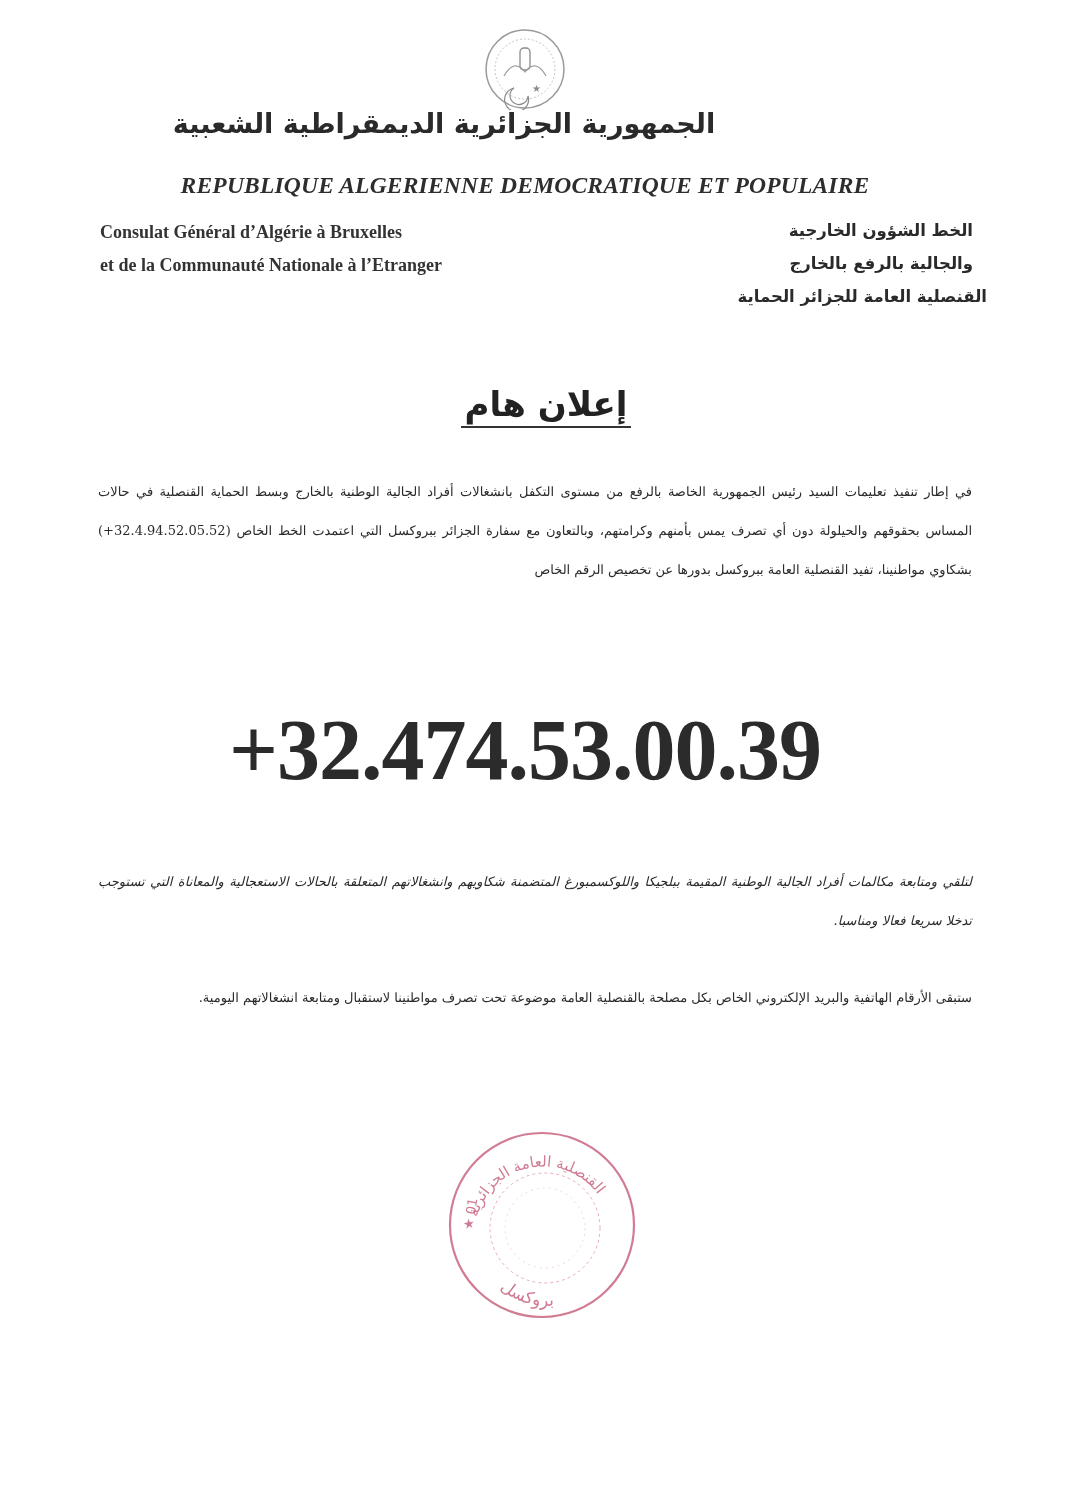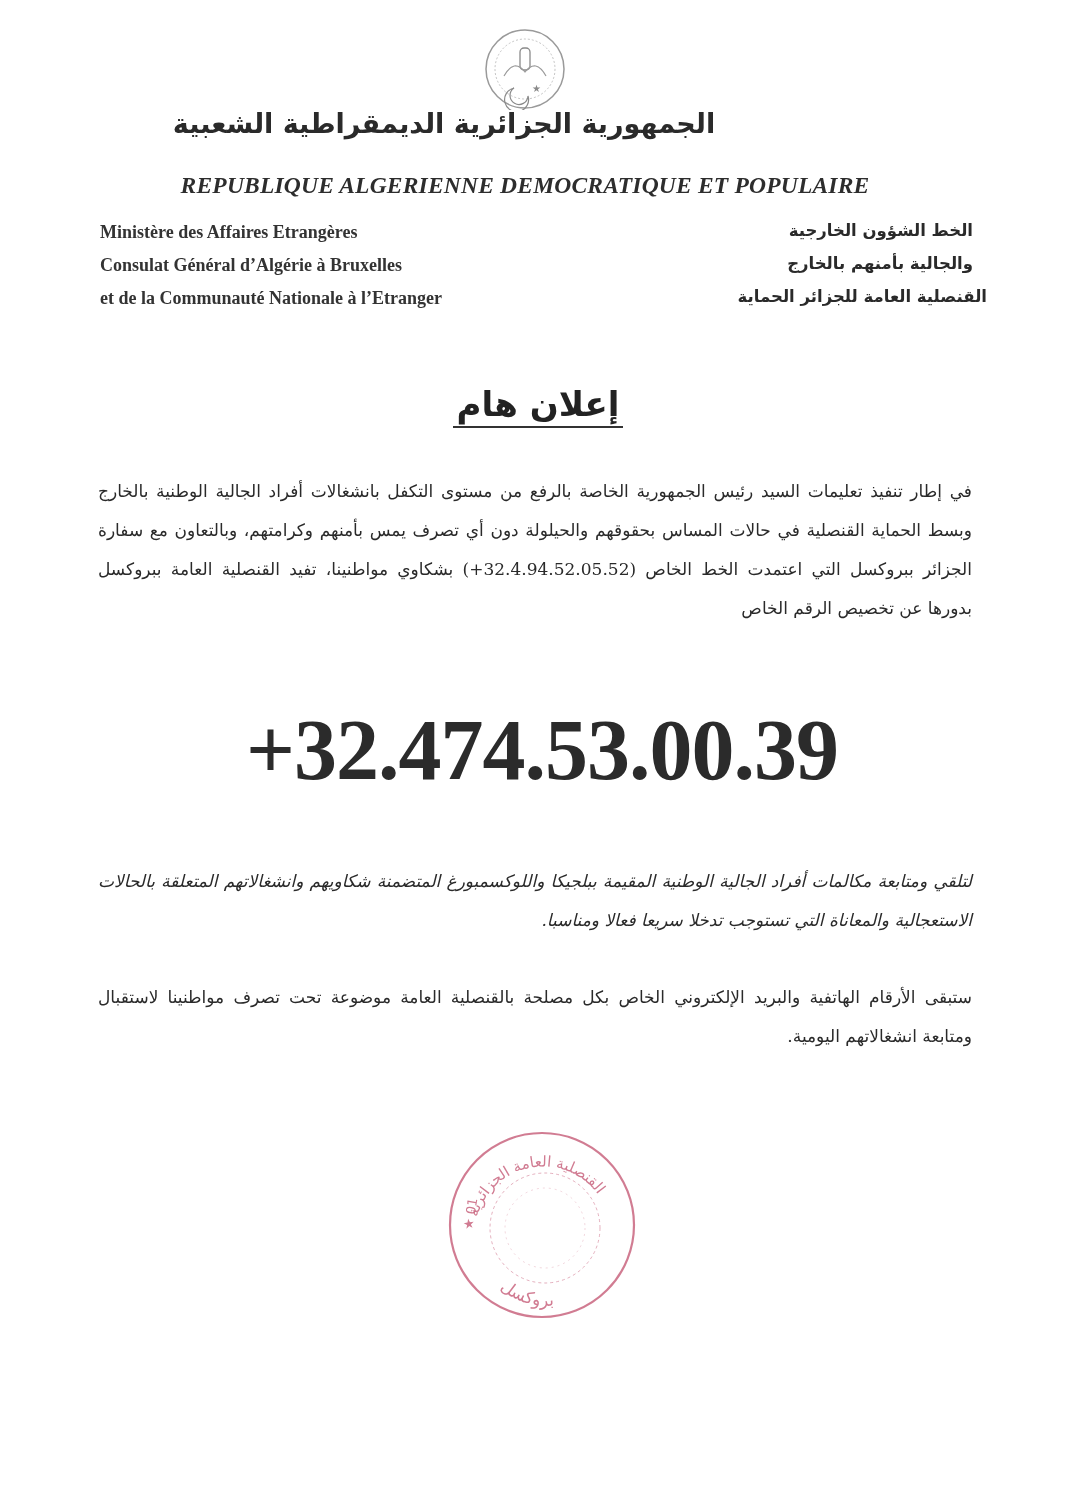--- a/index.html
+++ b/index.html
@@ -25,39 +25,39 @@
     font-family: "Liberation Serif", serif; font-weight: bold; font-size: 18px;
     color: #333; line-height: 33px;
   }
   .ar-ministry {
     position: absolute; right: 93px; top: 214px; direction: rtl; text-align: right;
     font-family: "DejaVu Sans", sans-serif; font-weight: bold; font-size: 16.5px;
     color: #2a2a2a; line-height: 33px;
   }
   .ar-ministry div:nth-child(1), .ar-ministry div:nth-child(2) { margin-right: 14px; }
   .title {
-    position: absolute; top: 384px; left: 8px; width: 1060px; text-align: center;
+    position: absolute; top: 384px; left: 16px; width: 1060px; text-align: center;
   }
   .title span {
     display: inline-block; direction: rtl; font-family: "DejaVu Sans", sans-serif;
     font-weight: bold; font-size: 34px; color: #222;
     border-bottom: 2px solid #333; padding: 0 4px 2px;
   }
   .para {
     position: absolute; left: 98px; width: 874px; direction: rtl; text-align: justify;
     text-align-last: right;
-    font-family: "DejaVu Serif", serif; font-size: 17px; line-height: 39px; color: #2a2a2a;
+    font-family: "DejaVu Serif", serif; font-size: 13px; line-height: 39px; color: #2a2a2a;
   }
   .p1 { top: 472px; }
   .p2 { top: 862px; font-style: italic; }
   .p3 { top: 978px; }
   .hotline {
     position: absolute; top: 700px; left: 0; width: 1050px; text-align: center;
     font-family: "Liberation Serif", serif; font-weight: bold; font-size: 86px;
-    color: #2b2b2b; letter-spacing: -1px; padding-left: 17px;
+    color: #2b2b2b; letter-spacing: -1px;
   }
   .ltr { direction: ltr; unicode-bidi: embed; }
   .stamp {
     position: absolute; left: 445px; top: 1128px; width: 195px; height: 195px;
   }
 </style>
 </head>
 <body>
 
 <div class="emblem">
@@ -69,28 +69,27 @@
     <path d="M30 60 A12 12 0 1 0 44 68 A9 9 0 1 1 30 60 Z" fill="none" stroke="#8a8a8a" stroke-width="1.2"></path>
     <text x="48" y="64" font-size="10" fill="#8a8a8a" font-family="DejaVu Sans, sans-serif">★</text>
   </svg>
 </div>
 
 <div class="ar-republic">الجمهورية الجزائرية الديمقراطية الشعبية</div>
 
 <div class="fr-republic">REPUBLIQUE ALGERIENNE DEMOCRATIQUE ET POPULAIRE</div>
 
 <div class="fr-ministry">
-  <div>Ministère des Affaires Etrangères</div>
   <div>Consulat Général d’Algérie à Bruxelles</div>
   <div>et de la Communauté Nationale à l’Etranger</div>
 </div>
 
 <div class="ar-ministry">
   <div>الخط الشؤون  الخارجية</div>
-  <div>والجالية بأمنهم بالخارج</div>
+  <div>والجالية بالرفع بالخارج</div>
   <div>القنصلية العامة للجزائر الحماية</div>
 </div>
 
 <div class="title">
   <span>إعلان هام</span>
 </div>
 
 <div class="para p1"><span>في إطار تنفيذ تعليمات السيد رئيس الجمهورية الخاصة بالرفع من مستوى التكفل بانشغالات أفراد الجالية الوطنية بالخارج وبسط الحماية القنصلية في حالات المساس بحقوقهم والحيلولة دون أي تصرف يمس بأمنهم وكرامتهم، وبالتعاون مع سفارة الجزائر ببروكسل التي اعتمدت الخط الخاص (</span><span class="ltr">+32.4.94.52.05.52</span><span>) بشكاوي مواطنينا، تفيد القنصلية العامة ببروكسل بدورها عن تخصيص الرقم الخاص</span></div>
 
 <div class="hotline">+32.474.53.00.39</div>

